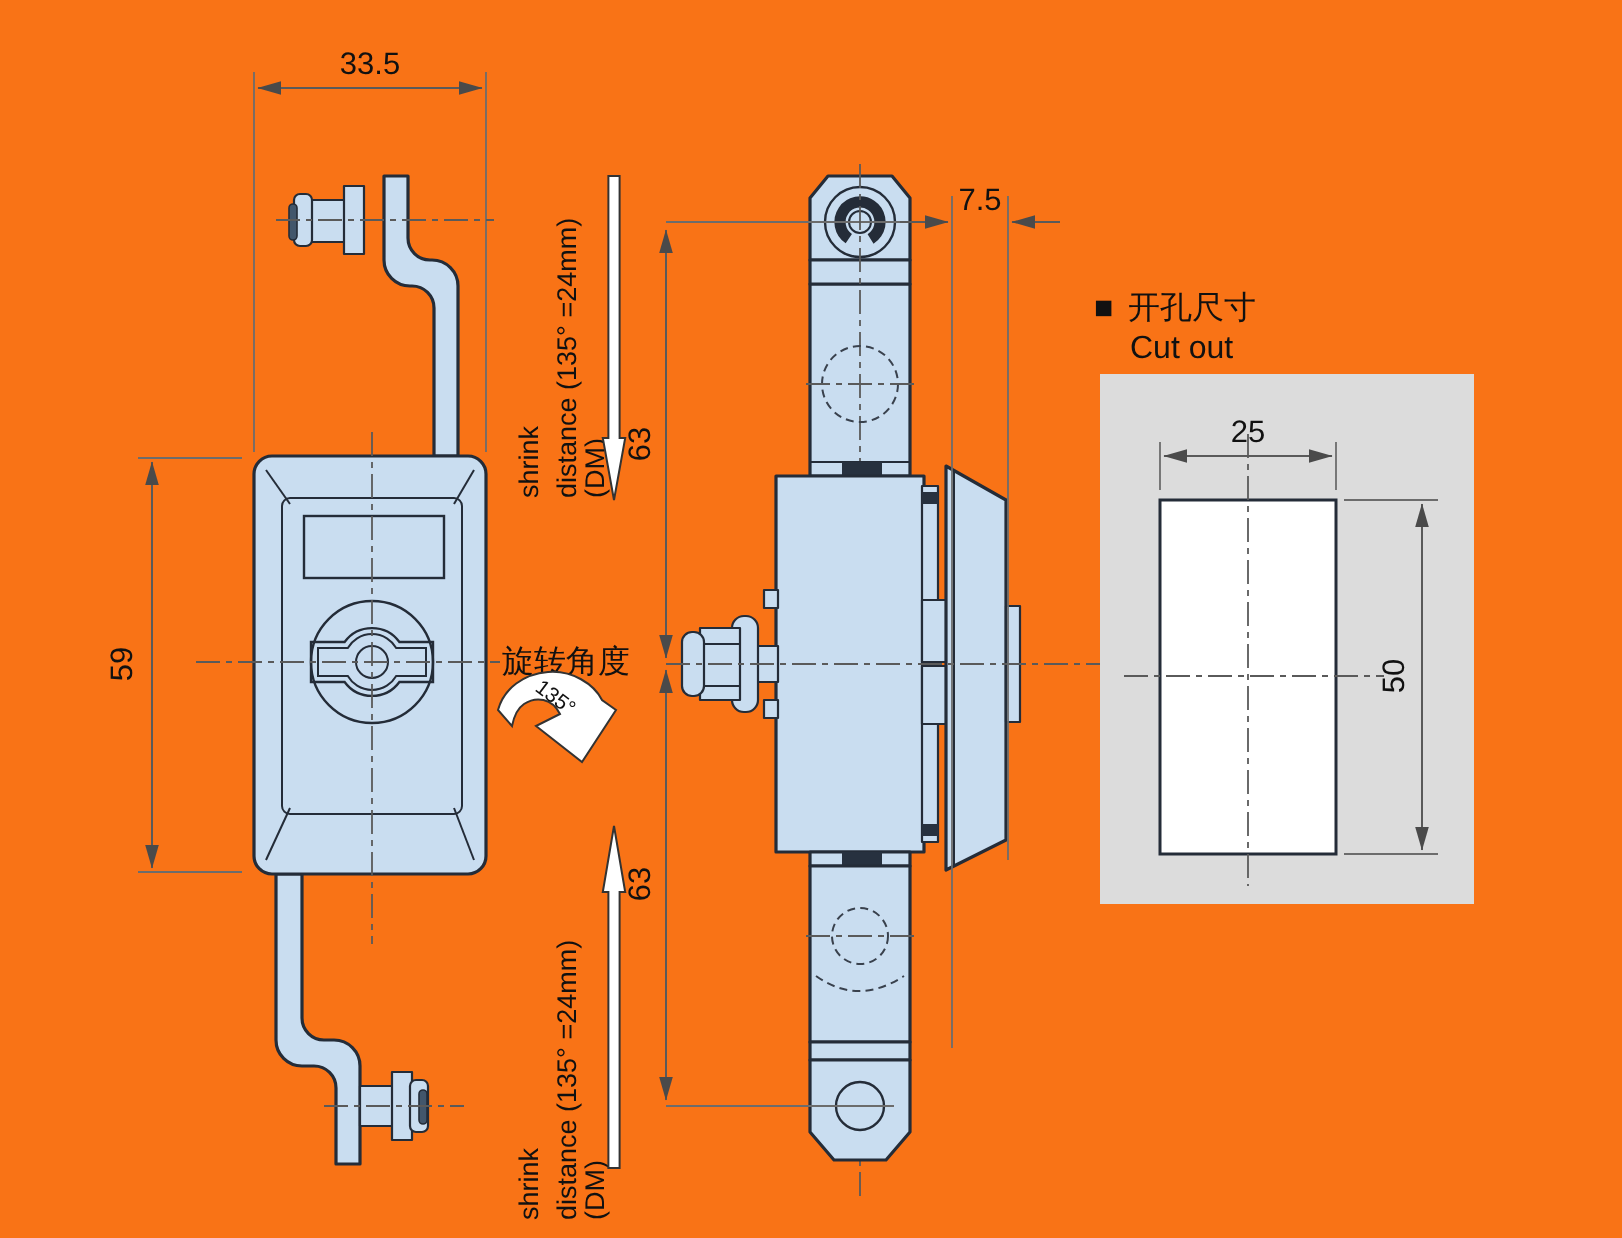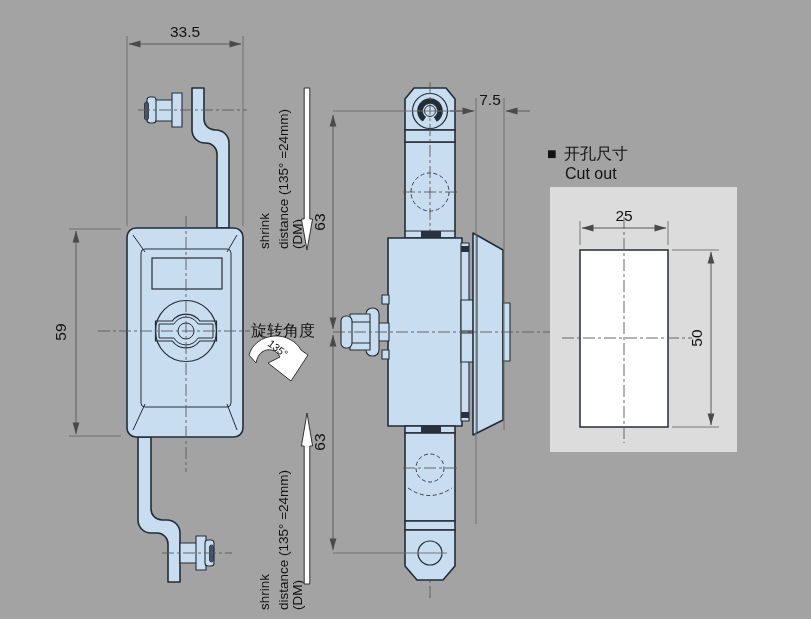--- a/index.html
+++ b/index.html
@@ -1,16 +1,16 @@
 <!DOCTYPE html>
 <html><head>
 <meta charset="utf-8">
 <style>
   html,body{margin:0;padding:0;background:#ffffff;}
-  #stage{position:relative;width:811px;height:619px;background:#a3a3a3;overflow:hidden;
+  #stage{position:relative;width:811px;height:619px;background:#f97316;overflow:hidden;
          font-family:"Liberation Sans","DejaVu Sans",sans-serif;}
   svg{position:absolute;left:0;top:0;}
   .part{fill:#c9ddf0;stroke:#242c38;stroke-width:1.6;stroke-linejoin:round;}
   .part-thin{fill:#c9ddf0;stroke:#242c38;stroke-width:1.1;stroke-linejoin:round;}
   .edge{fill:none;stroke:#242c38;stroke-width:1.2;}
   .edge-thin{fill:none;stroke:#242c38;stroke-width:1.0;}
   .darkfill{fill:#27313f;stroke:none;}
   .capband{fill:#42566b;stroke:#242c38;stroke-width:0.8;}
   .dim{stroke:#5a5a5a;stroke-width:1;fill:none;}
   .ext{stroke:#6c6c6c;stroke-width:0.9;fill:none;}

